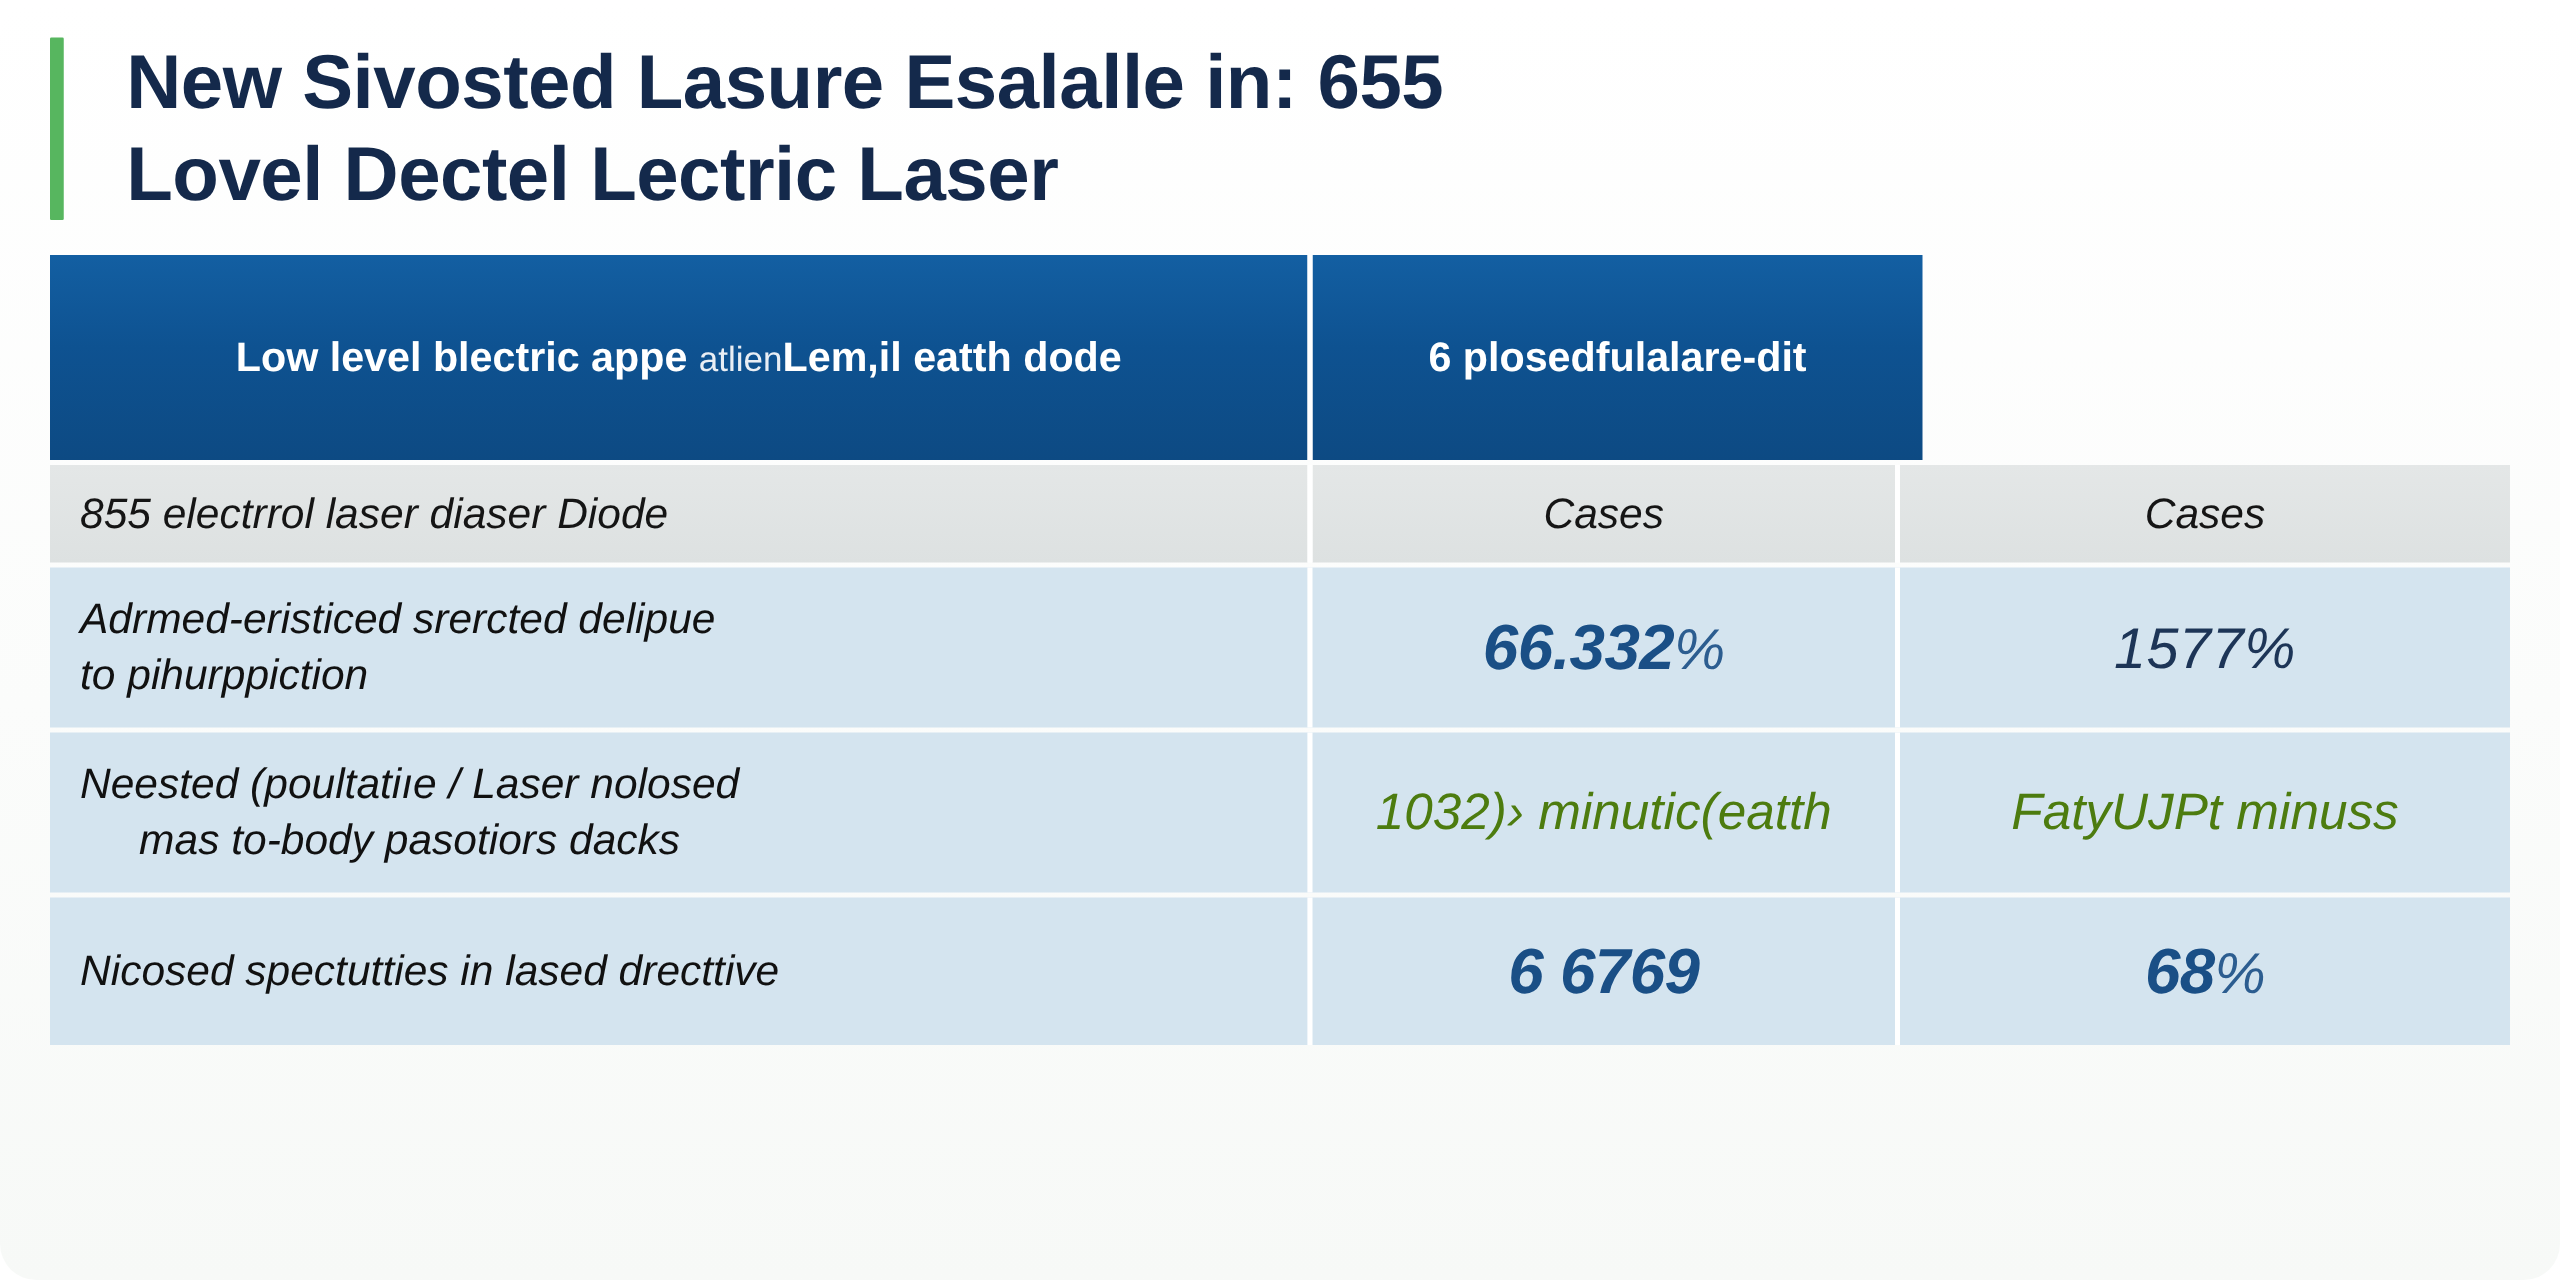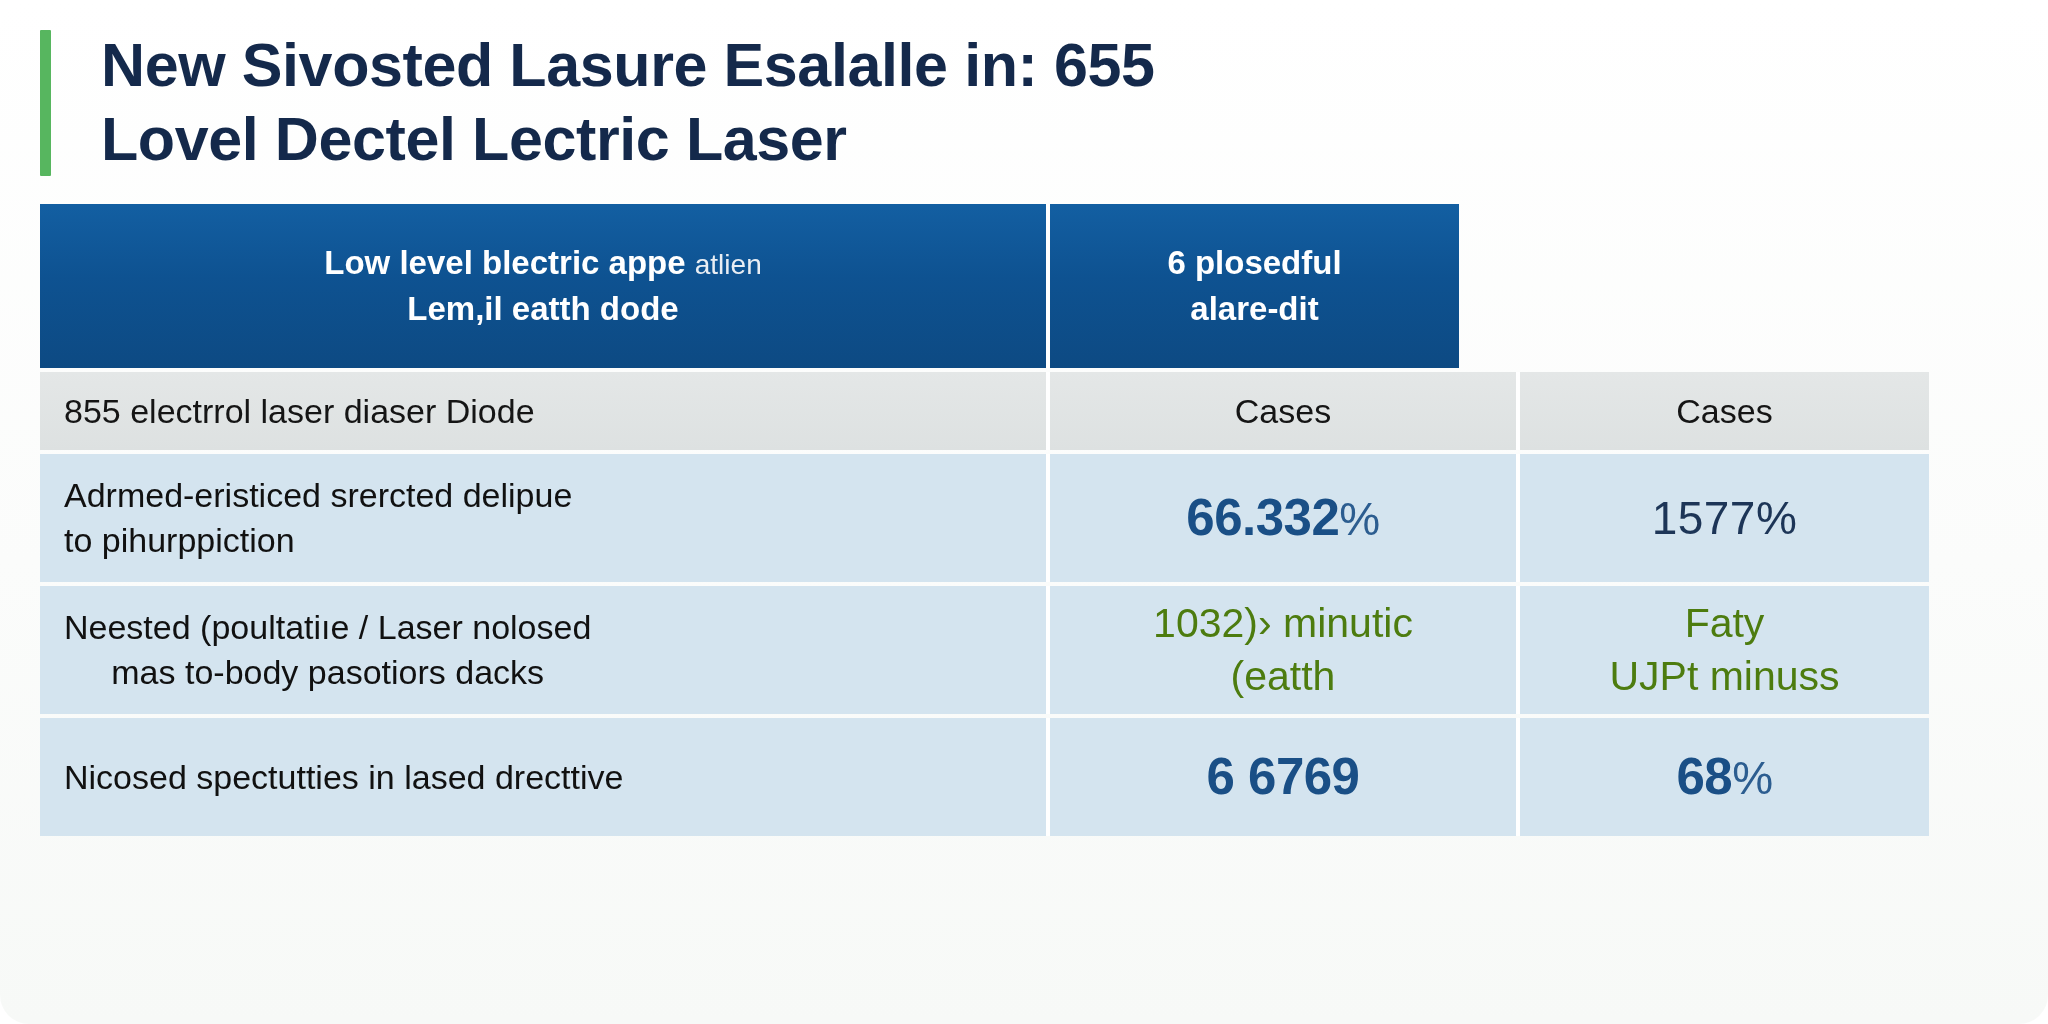--- a/index.html
+++ b/index.html
@@ -68,21 +68,21 @@
     display: flex;
     width: 1968px;
   }
 
   .cell {
     box-sizing: border-box;
     position: relative;
   }
   .col-a { width: 1006px; }
   .col-b { width: 470px; }
-  .col-c { width: 413px; }
+  .col-c { width: 492px; }
 
   
   .header-row .cell {
     background: #0f538f;
     background: linear-gradient(180deg,#135fa2 0%, #0e5291 45%, #0d4a83 100%);
     height: 164px;
     display: flex;
     align-items: center;
     justify-content: center;
     color: #ffffff;
@@ -101,20 +101,21 @@
     color: #e9eef4;
   }
 
   
   .body-row { margin-top: 4px; }
   .body-row .cell {
     display: flex;
     align-items: center;
     padding: 16px 24px;
     line-height: 1.32;
+    font-style: italic;
   }
   .body-row .col-b, .body-row .col-c {
     border-left: 4px solid #ffffff;
     justify-content: center;
     text-align: center;
   }
 
   .row-grey .cell {
     background: linear-gradient(180deg,#e4e7e7 0%, #dde1e1 100%);
     height: 78px;
@@ -148,21 +149,21 @@
     letter-spacing: 0.5px;
   }
   .plain-val {
     color: #4d7c0f;
     font-weight: 400;
     font-size: 41px;
     line-height: 1.3;
   }
   .cell-stack {
     display: flex;
-    flex-direction: column;
+    flex-direction: row;
     align-items: center;
     justify-content: center;
     width: 100%;
   }
   .wrap-text { display: block; }
 </style>
 </head>
 <body>
 
 <div class="page">

